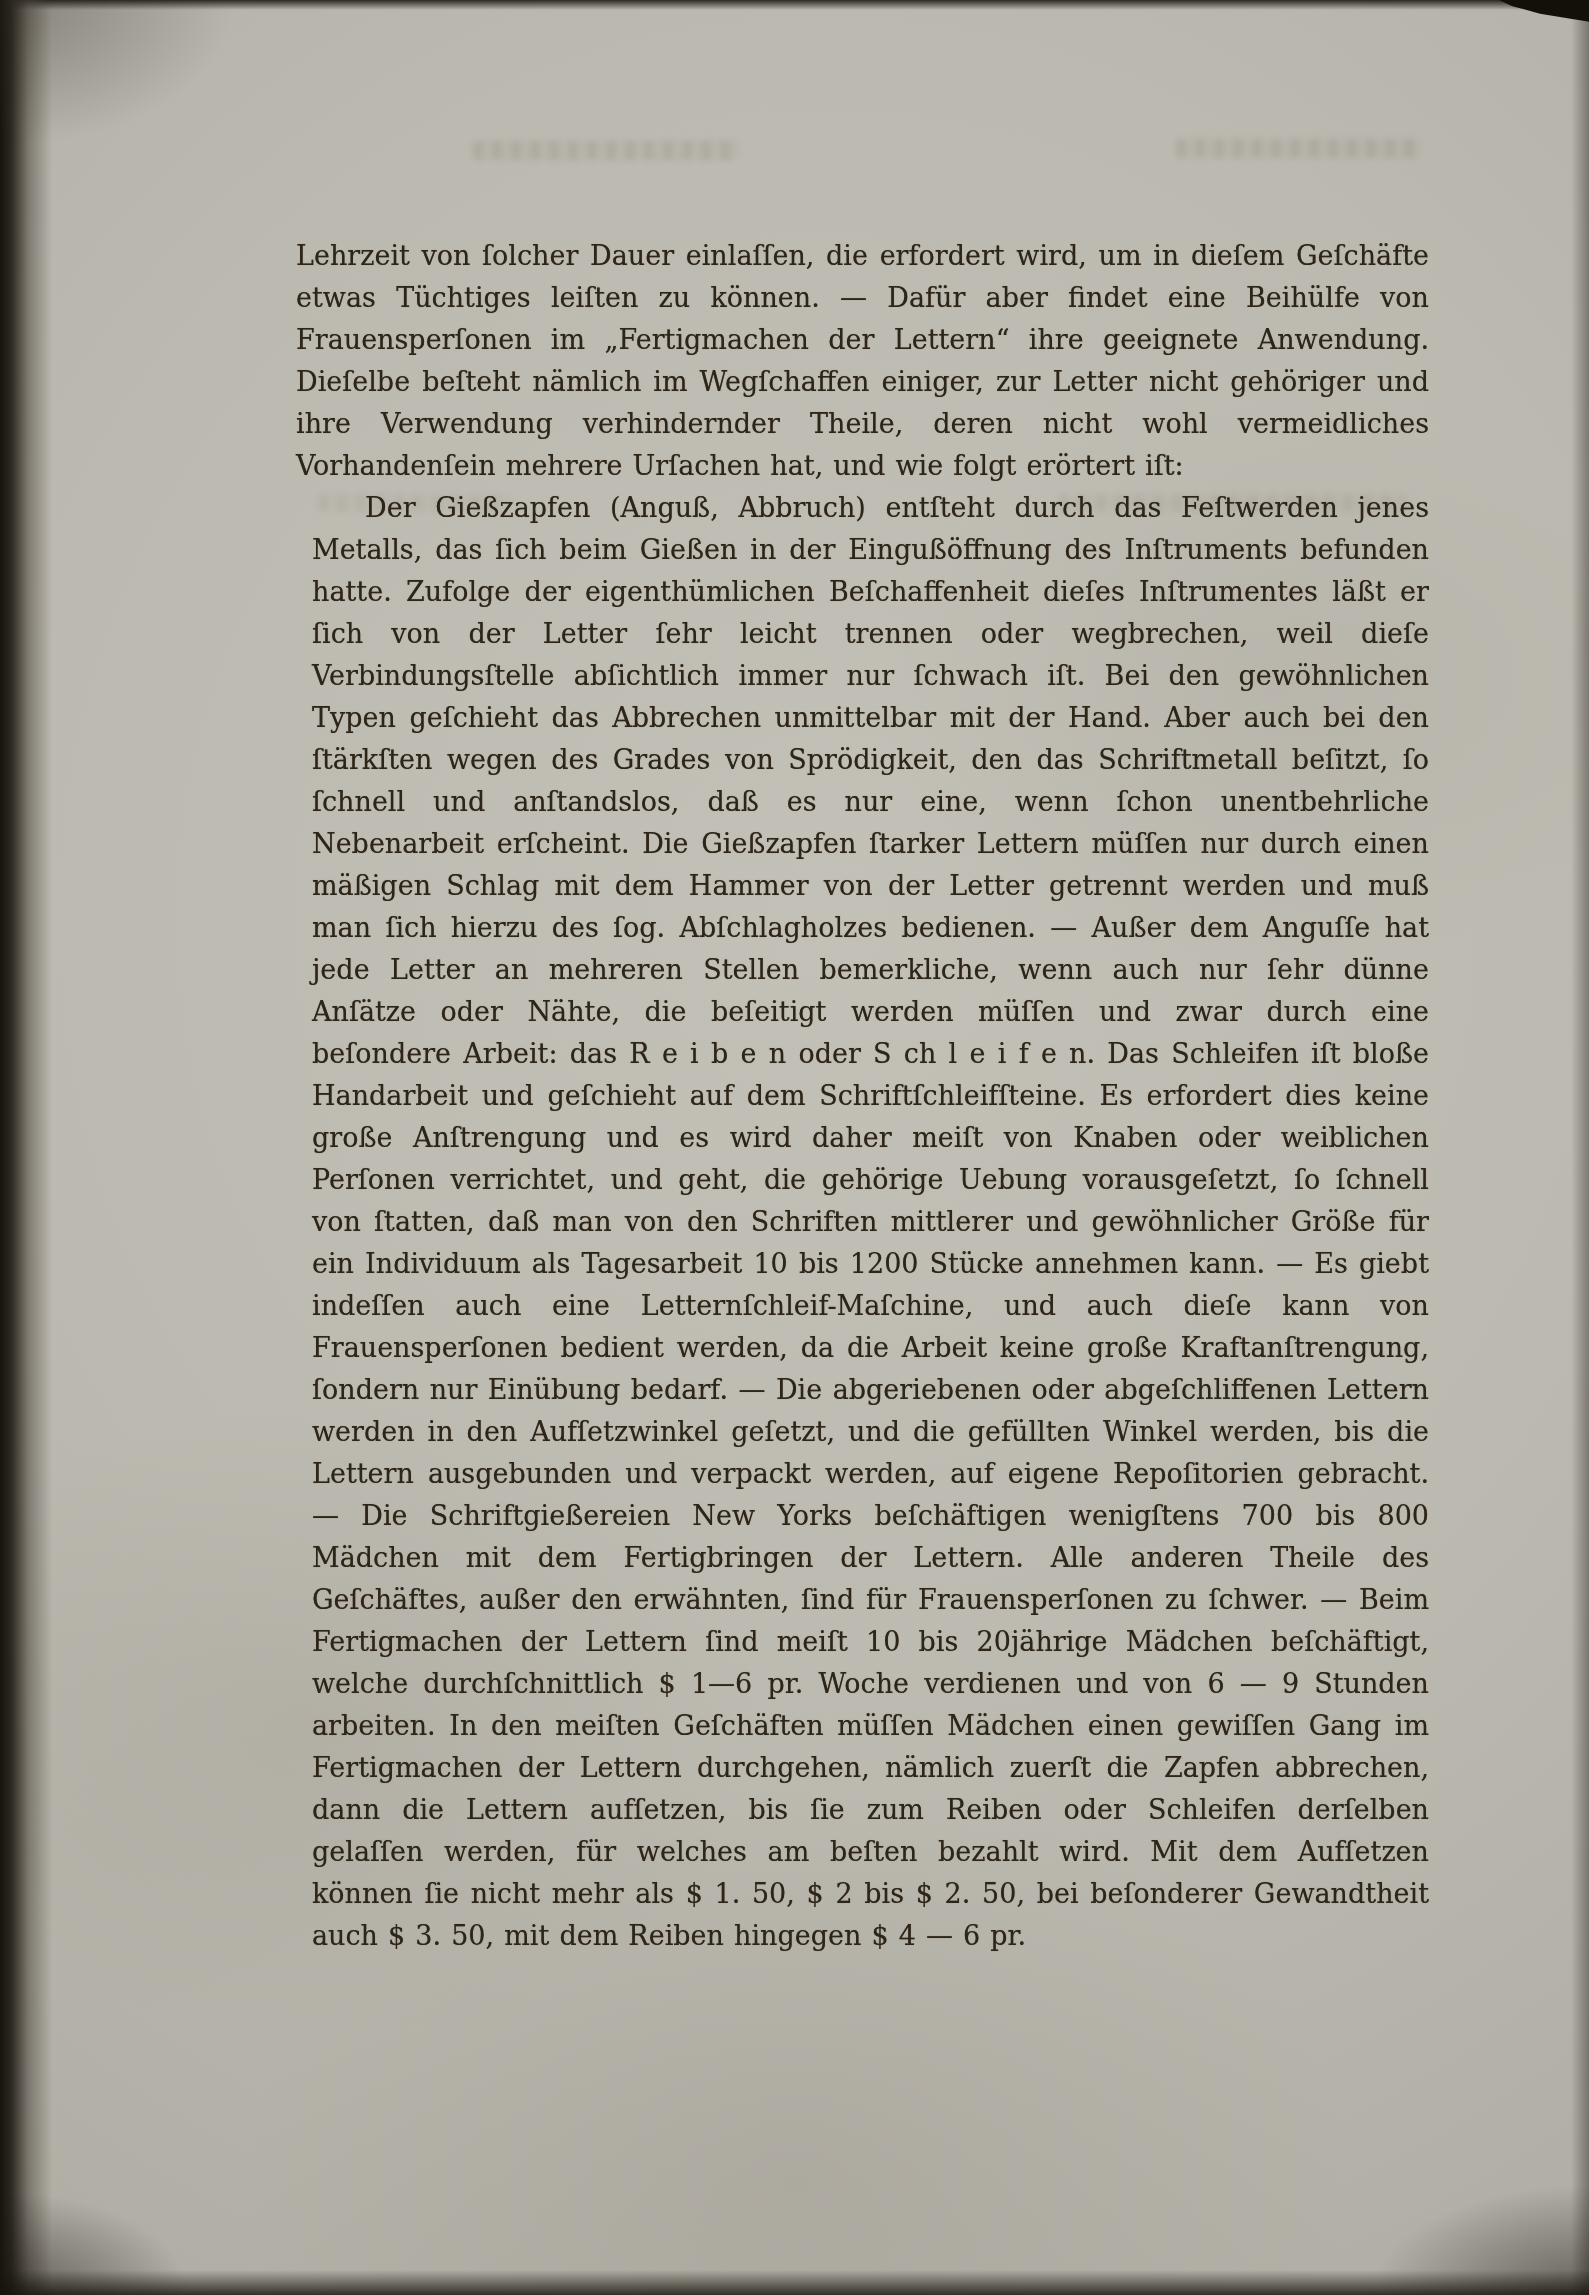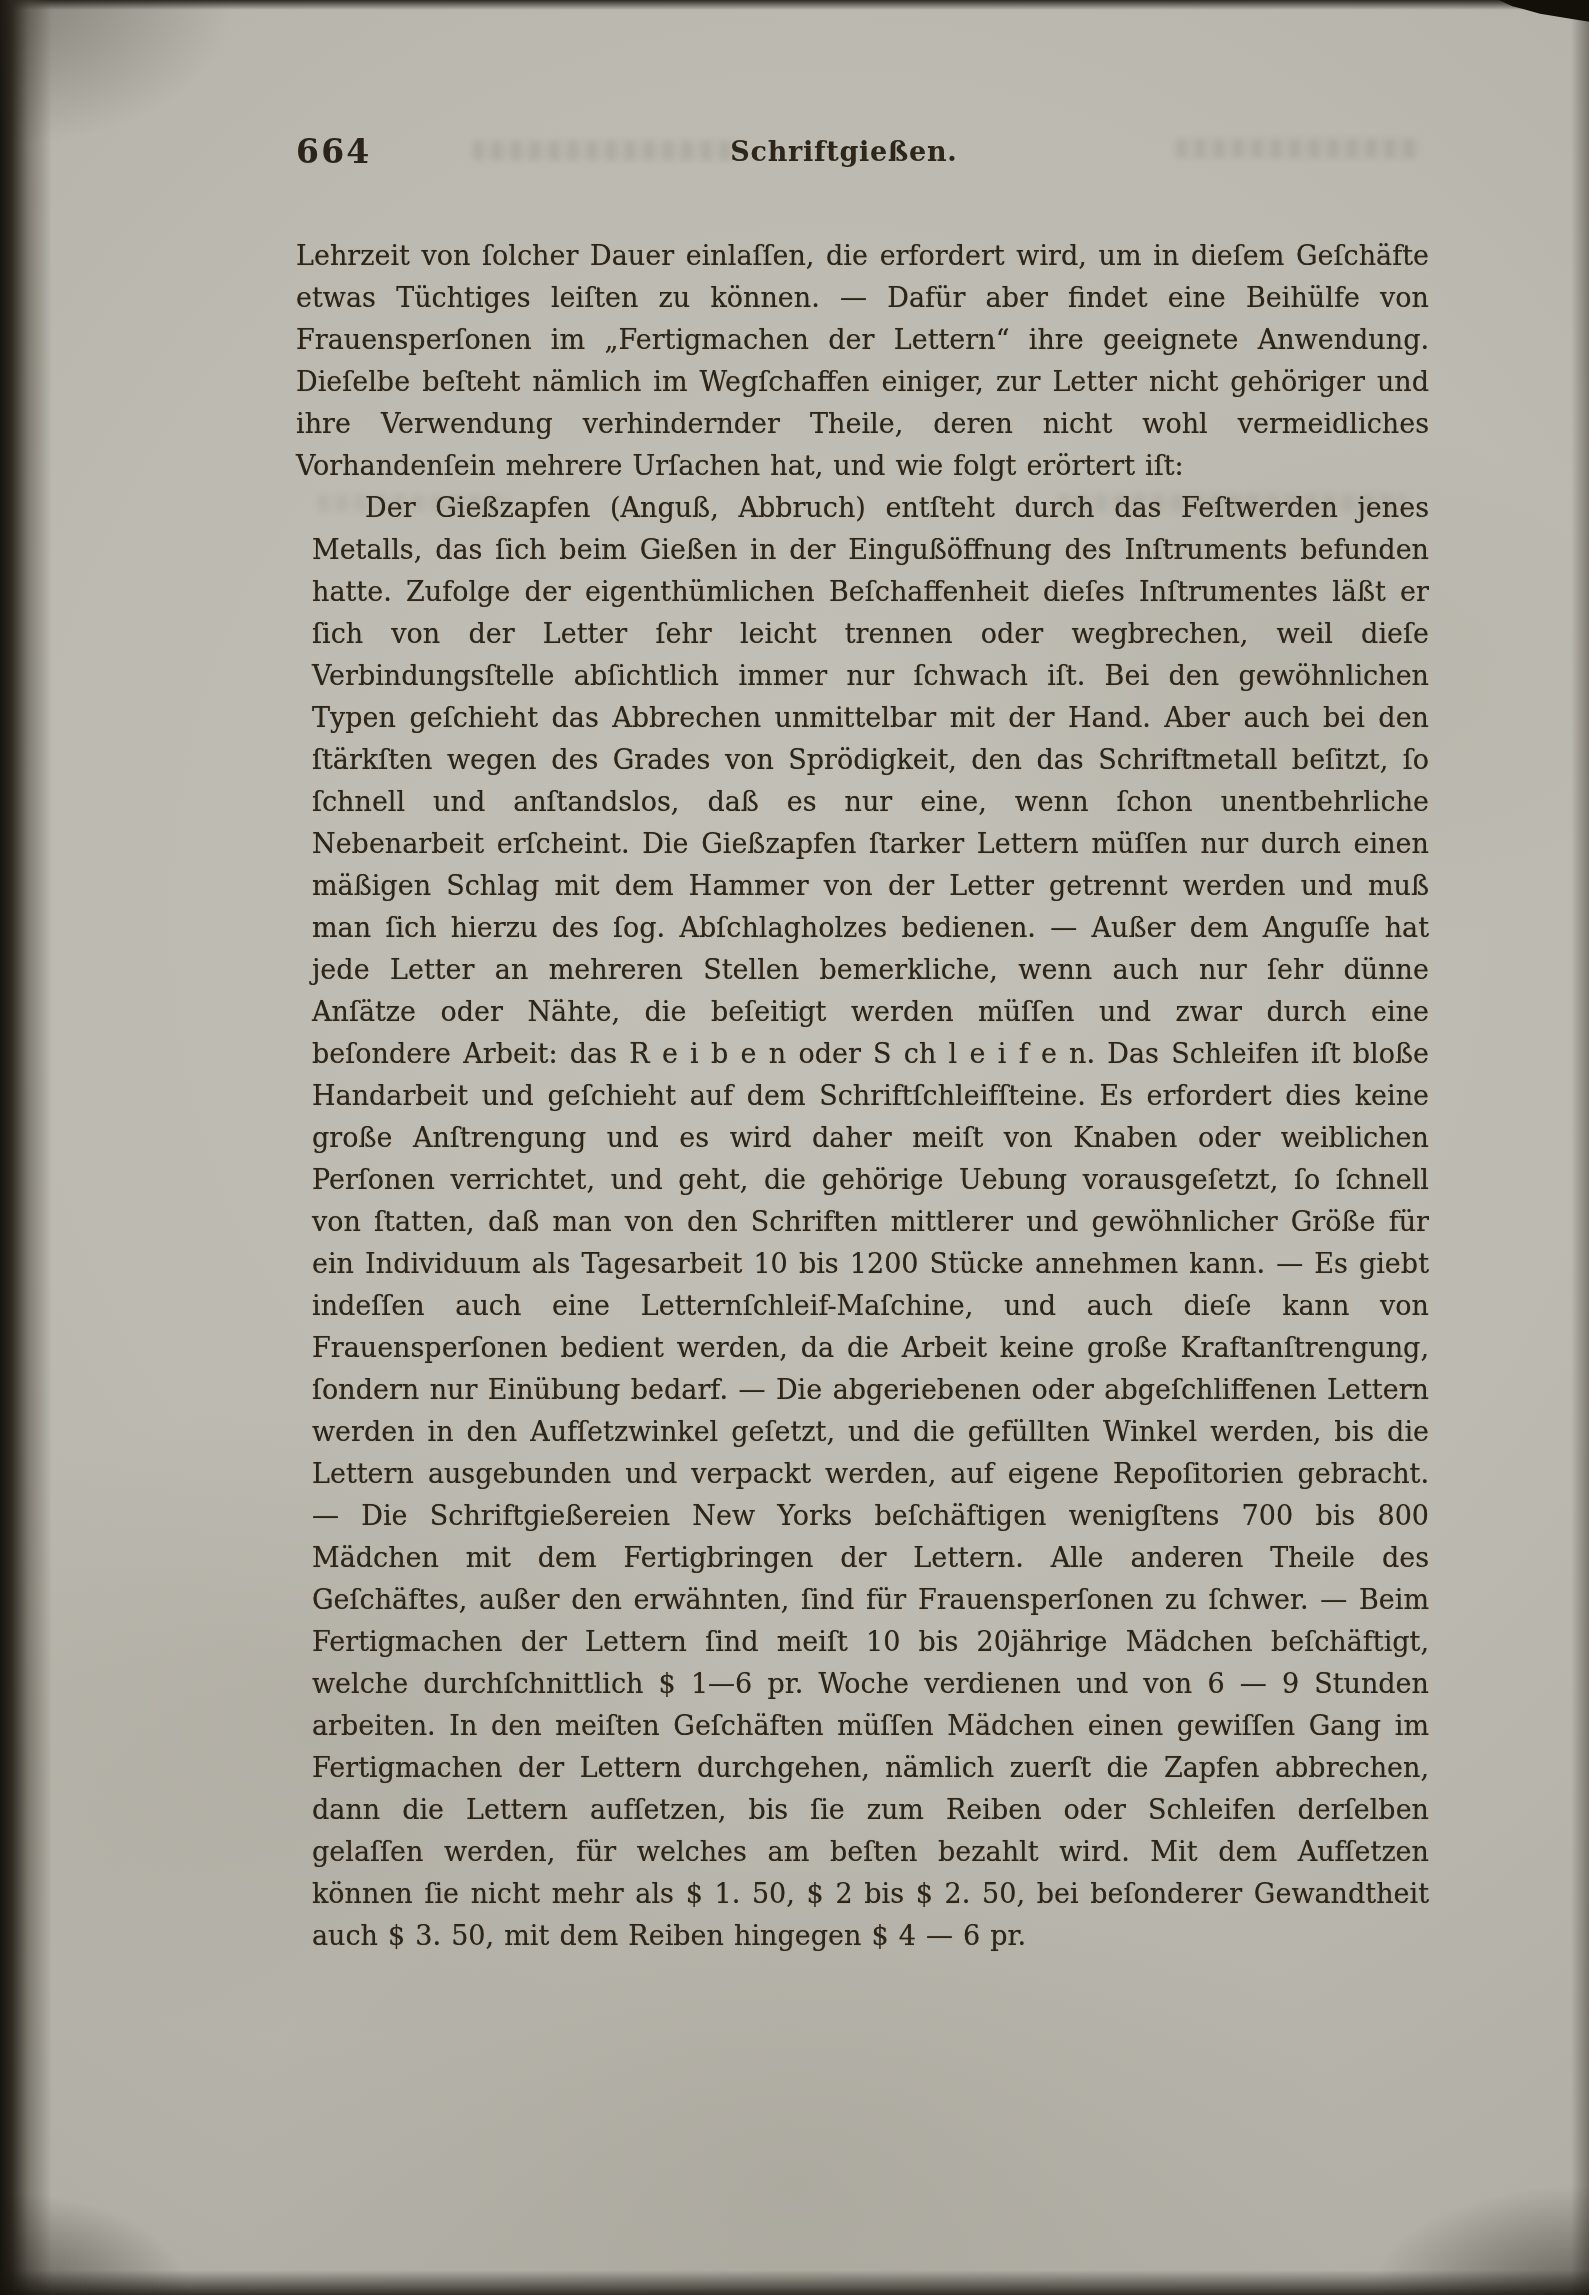--- a/index.html
+++ b/index.html
@@ -136,24 +136,20 @@
 
 <div class="scan">
 
   <div class="grain"></div>
 
   <div class="smudge smudge-1"></div>
   <div class="smudge smudge-2"></div>
   <div class="smudge smudge-3"></div>
   <div class="smudge smudge-4"></div>
 
-  <div class="page-header">
-    <span class="page-number">664</span>
-    <span class="running-title">Schriftgießen.</span>
-  </div>
 
   <div class="body-text">
     <p>Lehrzeit von ſolcher Dauer einlaſſen, die erfordert wird, um in dieſem Geſchäfte etwas Tüchtiges leiſten zu können. — Dafür aber findet eine Beihülfe von Frauensperſonen im „Fertigmachen der Lettern“ ihre geeignete Anwendung. Dieſelbe beſteht nämlich im Wegſchaffen einiger, zur Letter nicht gehöriger und ihre Verwendung verhindernder Theile, deren nicht wohl vermeidliches Vorhandenſein mehrere Urſachen hat, und wie folgt erörtert iſt:</p>
     <p class="indent">Der Gießzapfen (Anguß, Abbruch) entſteht durch das Feſtwerden jenes Metalls, das ſich beim Gießen in der Eingußöffnung des Inſtruments befunden hatte. Zufolge der eigenthümlichen Beſchaffenheit dieſes Inſtrumentes läßt er ſich von der Letter ſehr leicht trennen oder wegbrechen, weil dieſe Verbindungsſtelle abſichtlich immer nur ſchwach iſt. Bei den gewöhnlichen Typen geſchieht das Abbrechen unmittelbar mit der Hand. Aber auch bei den ſtärkſten wegen des Grades von Sprödigkeit, den das Schriftmetall beſitzt, ſo ſchnell und anſtandslos, daß es nur eine, wenn ſchon unentbehrliche Nebenarbeit erſcheint. Die Gießzapfen ſtarker Lettern müſſen nur durch einen mäßigen Schlag mit dem Hammer von der Letter getrennt werden und muß man ſich hierzu des ſog. Abſchlagholzes bedienen. — Außer dem Anguſſe hat jede Letter an mehreren Stellen bemerkliche, wenn auch nur ſehr dünne Anſätze oder Nähte, die beſeitigt werden müſſen und zwar durch eine beſondere Arbeit: das R e i b e n oder S ch l e i f e n. Das Schleifen iſt bloße Handarbeit und geſchieht auf dem Schriftſchleifſteine. Es erfordert dies keine große Anſtrengung und es wird daher meiſt von Knaben oder weiblichen Perſonen verrichtet, und geht, die gehörige Uebung vorausgeſetzt, ſo ſchnell von ſtatten, daß man von den Schriften mittlerer und gewöhnlicher Größe für ein Individuum als Tagesarbeit 10 bis 1200 Stücke annehmen kann. — Es giebt indeſſen auch eine Letternſchleif-Maſchine, und auch dieſe kann von Frauensperſonen bedient werden, da die Arbeit keine große Kraftanſtrengung, ſondern nur Einübung bedarf. — Die abgeriebenen oder abgeſchliffenen Lettern werden in den Aufſetzwinkel geſetzt, und die gefüllten Winkel werden, bis die Lettern ausgebunden und verpackt werden, auf eigene Repoſitorien gebracht. — Die Schriftgießereien New Yorks beſchäftigen wenigſtens 700 bis 800 Mädchen mit dem Fertigbringen der Lettern. Alle anderen Theile des Geſchäftes, außer den erwähnten, ſind für Frauensperſonen zu ſchwer. — Beim Fertigmachen der Lettern ſind meiſt 10 bis 20jährige Mädchen beſchäftigt, welche durchſchnittlich $ 1—6 pr. Woche verdienen und von 6 — 9 Stunden arbeiten. In den meiſten Geſchäften müſſen Mädchen einen gewiſſen Gang im Fertigmachen der Lettern durchgehen, nämlich zuerſt die Zapfen abbrechen, dann die Lettern aufſetzen, bis ſie zum Reiben oder Schleifen derſelben gelaſſen werden, für welches am beſten bezahlt wird. Mit dem Aufſetzen können ſie nicht mehr als $ 1. 50, $ 2 bis $ 2. 50, bei beſonderer Gewandtheit auch $ 3. 50, mit dem Reiben hingegen $ 4 — 6 pr.</p>
   </div>
 
   <div class="edge-top"></div>
   <div class="edge-left"></div>
   <div class="edge-right"></div>
   <div class="edge-bottom"></div>

